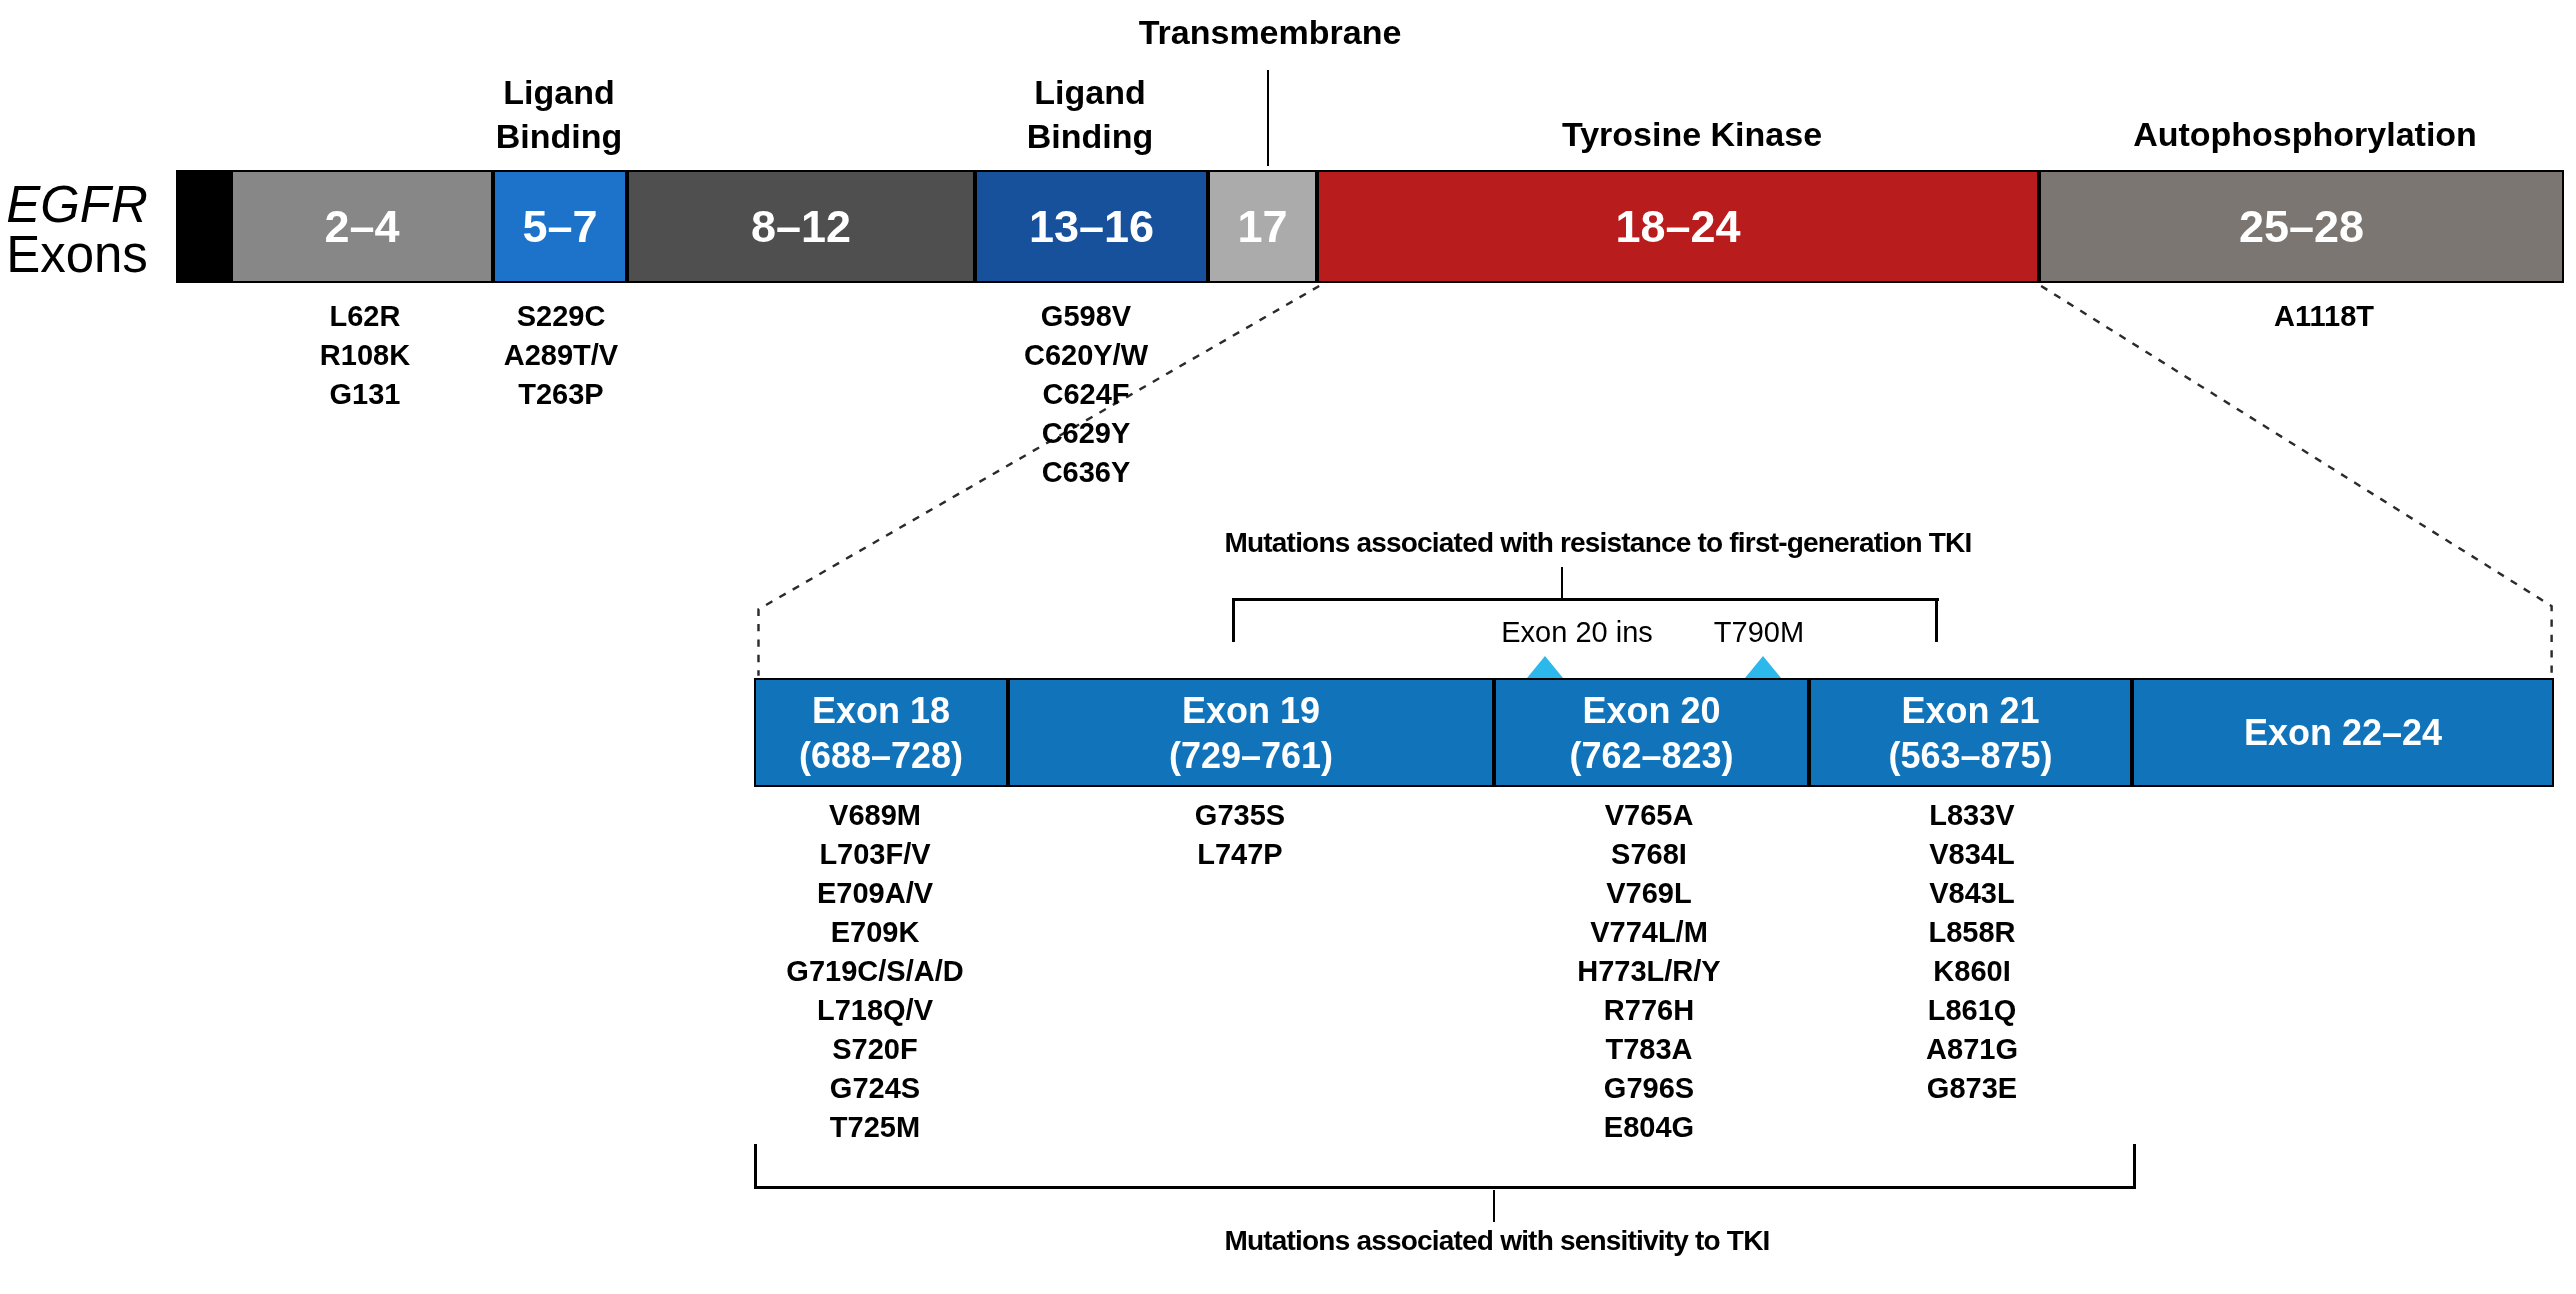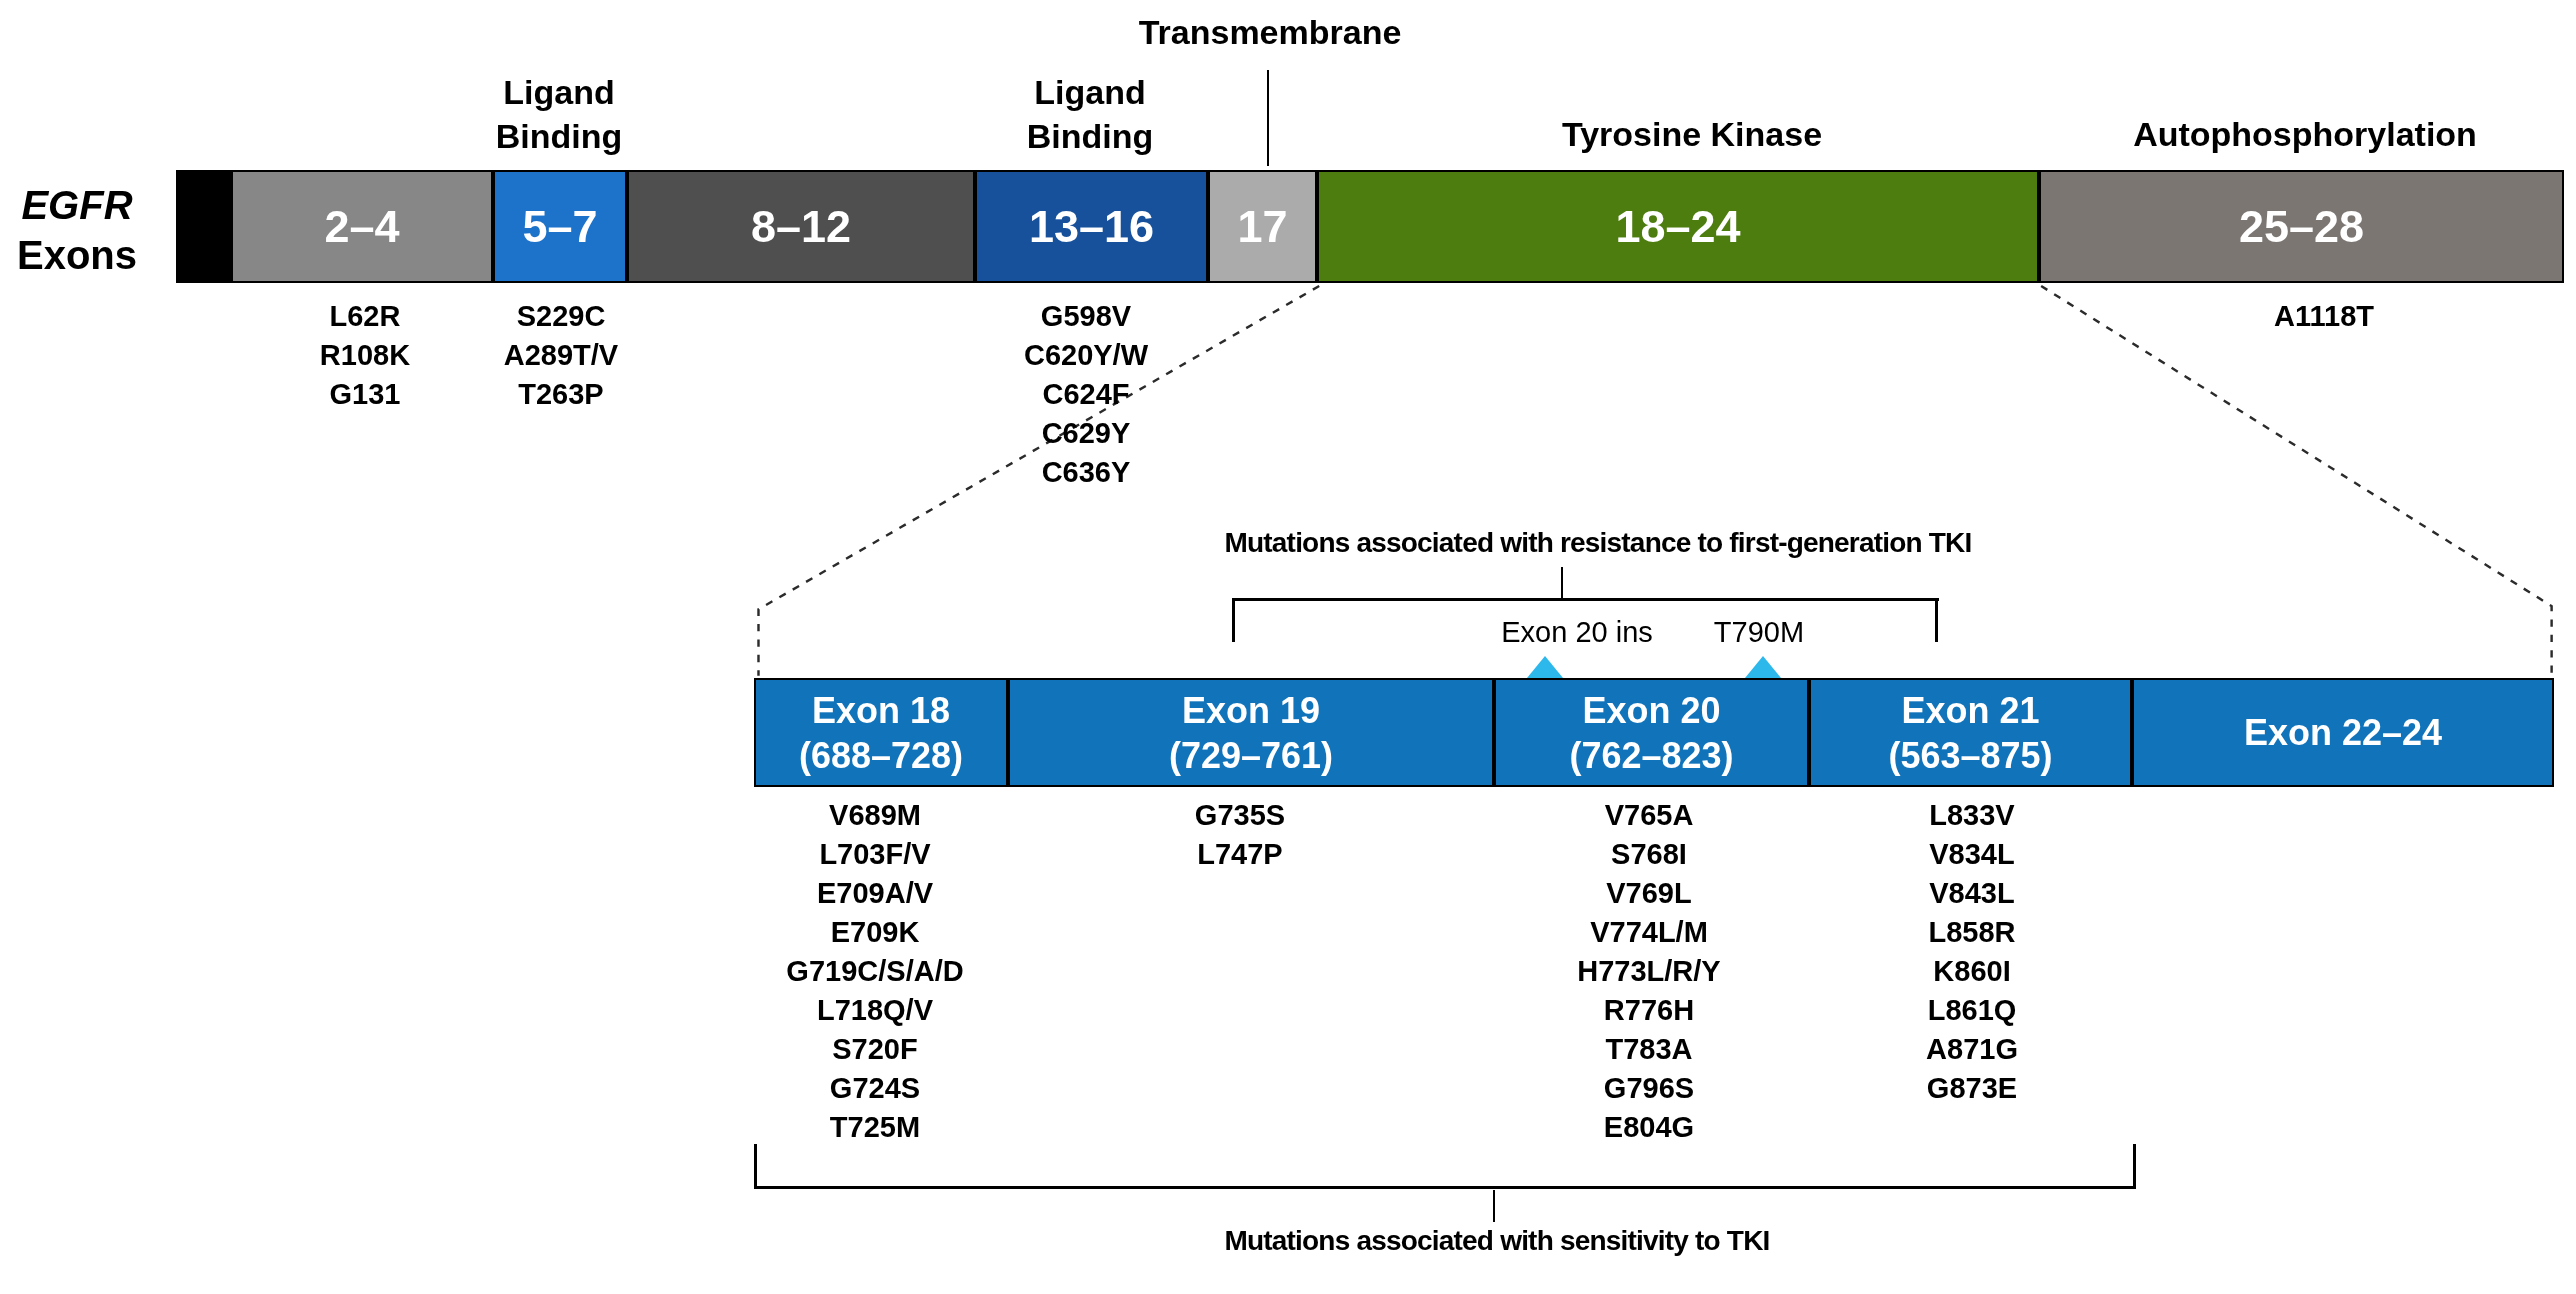--- a/index.html
+++ b/index.html
@@ -8,33 +8,33 @@
     width:2576px;height:1294px;
     background:#ffffff;
     font-family:"Liberation Sans", sans-serif;
     color:#000;
     overflow:hidden;
   }
   .abs{position:absolute;}
   .ctr{transform:translateX(-50%);text-align:center;}
   
   .domain-title{font-weight:bold;font-size:34px;line-height:44px;white-space:nowrap;}
-  .gene-label{font-weight:bold;font-size:40px;line-height:50px;white-space:nowrap;}
+  .gene-label{font-weight:normal;font-size:51px;line-height:50px;white-space:nowrap;}
   .gene-label .it{font-style:italic;}
   
   .bar{display:flex;flex-direction:row;}
   .seg{box-sizing:border-box;border:2.4px solid #000;display:flex;align-items:center;justify-content:center;
        color:#fff;font-weight:bold;font-size:45px;white-space:nowrap;}
   .seg-black{background:#000000;}
   .seg-gray-mid{background:#878787;}
   .seg-blue-bright{background:#1d73c9;}
   .seg-gray-dark{background:#4f4f4f;}
   .seg-navy{background:#17519c;}
   .seg-gray-light{background:#ababab;}
-  .seg-blue{background:#4d7c0f;}
+  .seg-blue{background:#b91c1c;}
   .seg-gray-warm{background:#7b7672;}
   .lseg{box-sizing:border-box;border:2.4px solid #000;background:#1174bb;
         display:flex;flex-direction:column;align-items:center;justify-content:center;
         color:#fff;font-weight:bold;font-size:36px;line-height:45px;white-space:nowrap;}
   
   .mutcol{font-weight:bold;font-size:29px;line-height:39px;white-space:nowrap;}
   
   .blk{background:#000;}
   .bracket-title{font-weight:bold;font-size:28px;letter-spacing:-0.8px;white-space:nowrap;}
   .marker-label{font-size:29px;font-weight:normal;white-space:nowrap;}

